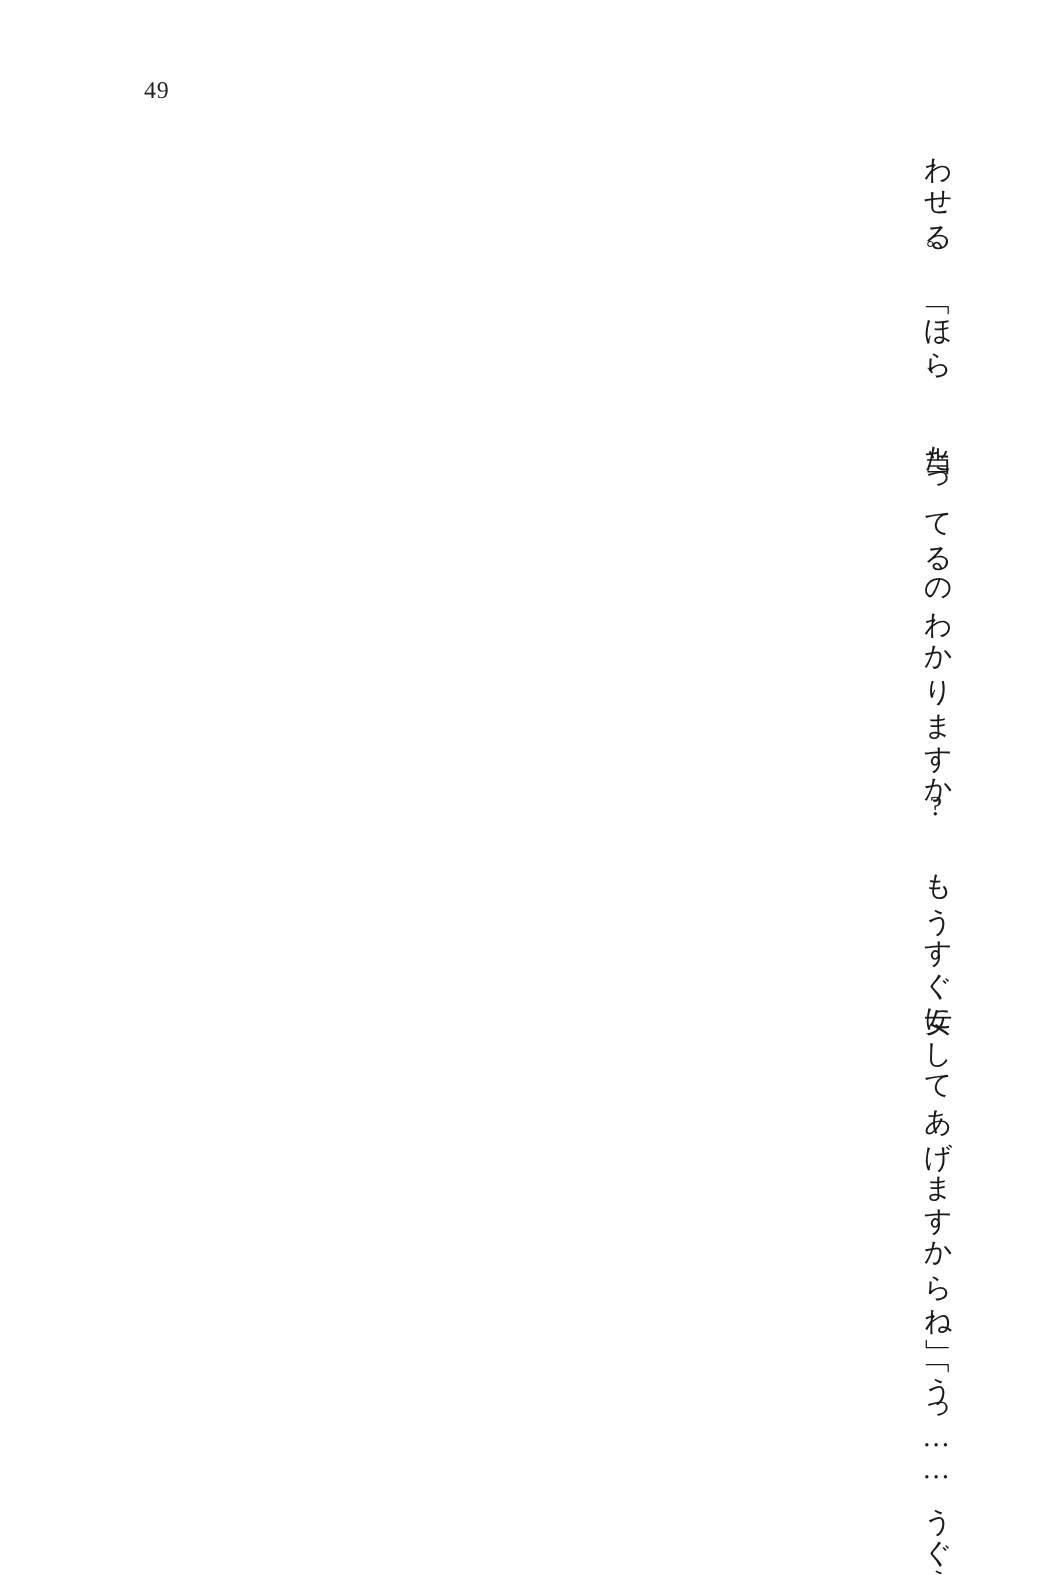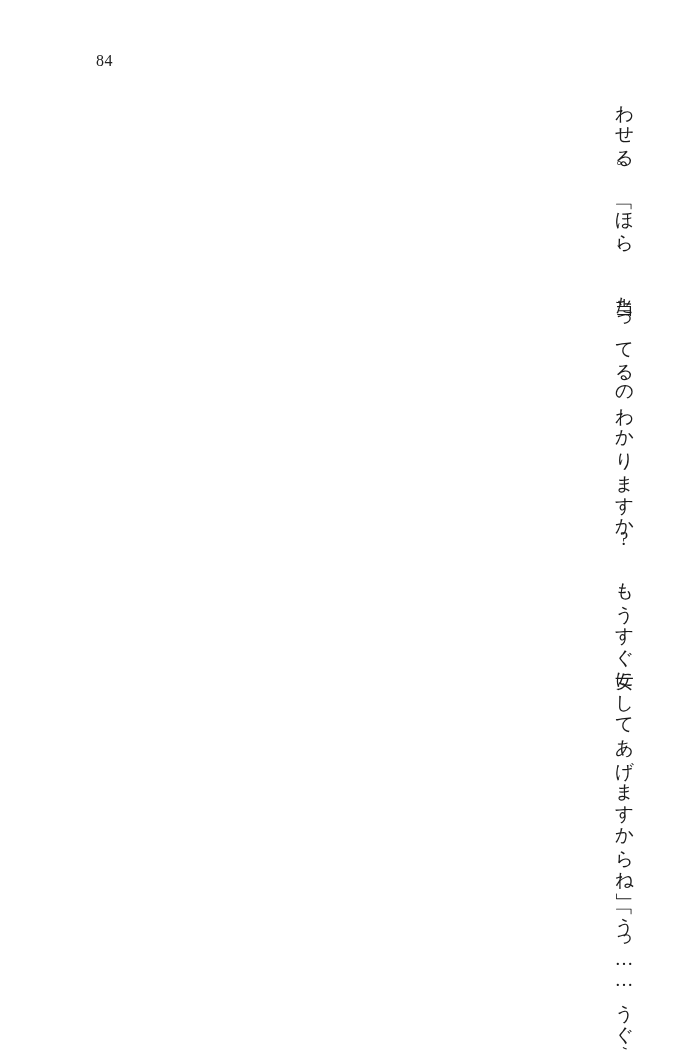--- a/index.html
+++ b/index.html
@@ -54,21 +54,21 @@
   }
   .line.indent {
     padding-top: 20px;
   }
 </style>
 </head>
 <body>
 
 <div class="page">
 
-  <div class="page-number">84</div>
+  <div class="page-number">49</div>
 
   <div class="text-block">
       <div class="line">わせる。</div>
       <div class="line indent">「ほら、　当たってるのわかりますか?　もうすぐ女にしてあげますからね」</div>
       <div class="line indent">「うっ……うぐぅ……」</div>
     </div>
 
 </div>
 
 </body></html>

